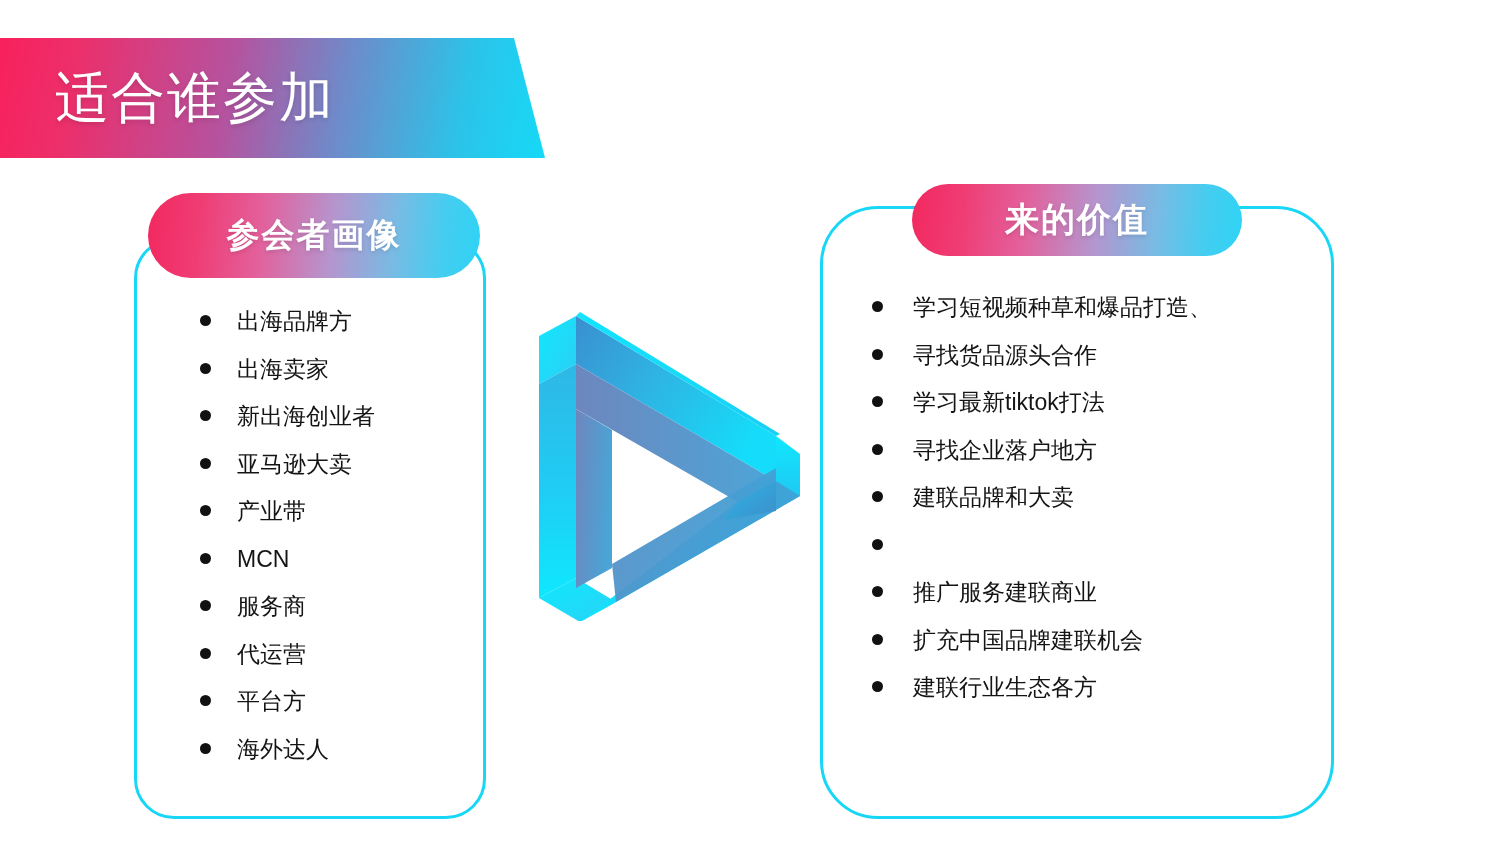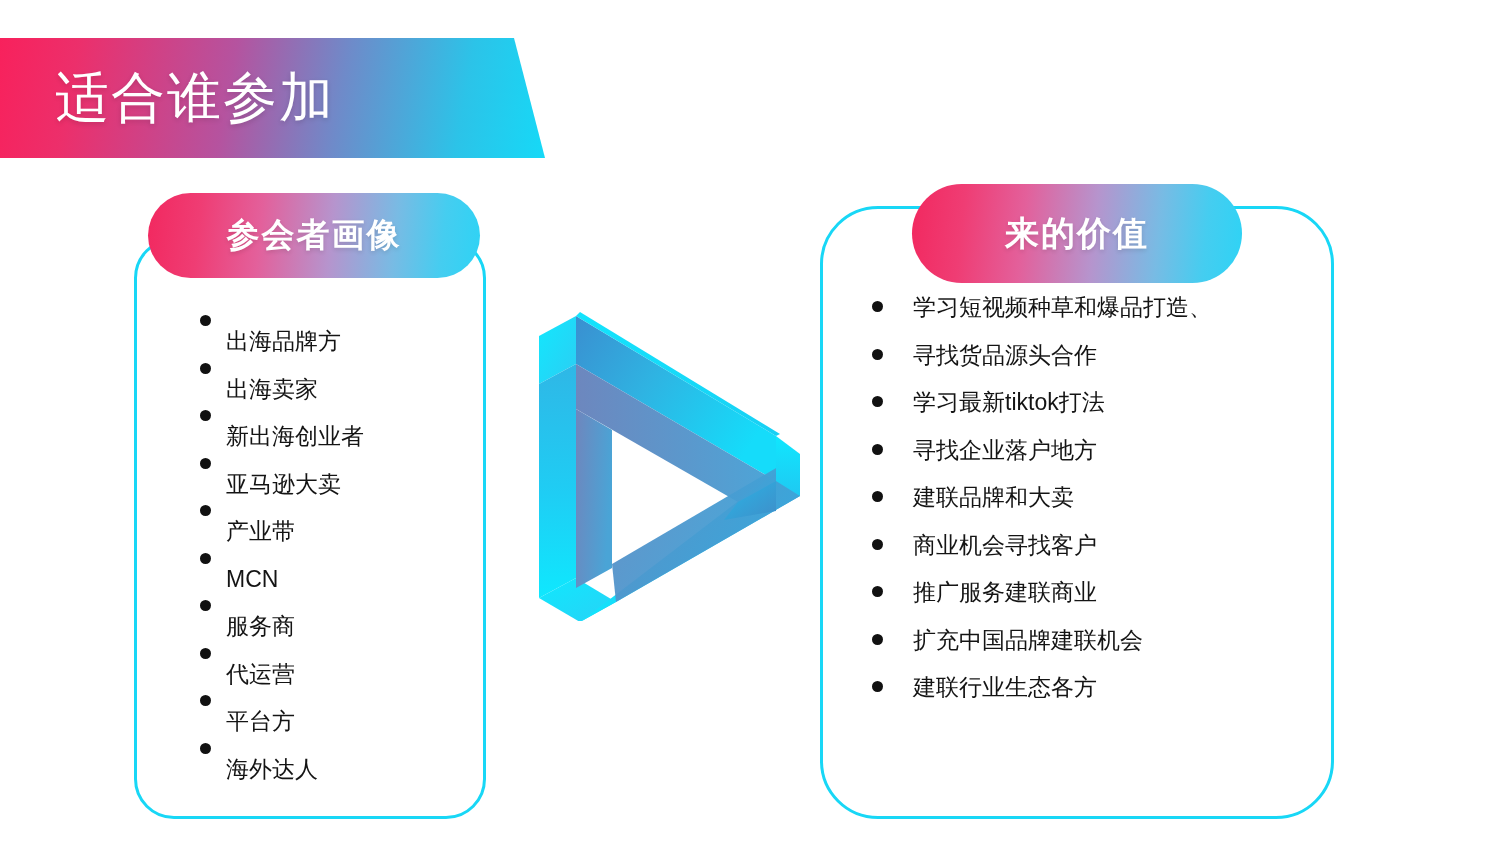--- a/index.html
+++ b/index.html
@@ -81,21 +81,21 @@
     top: 193px;
     width: 332px;
     height: 85px;
     font-size: 33px;
     letter-spacing: 2px;
   }
   .badge-right {
     left: 912px;
     top: 184px;
     width: 330px;
-    height: 99px;
+    height: 72px;
     font-size: 34px;
     letter-spacing: 2px;
   }
 
   
   .list {
     position: absolute;
     margin: 0;
     padding: 0;
     list-style: none;
@@ -107,21 +107,21 @@
   }
   .list-right {
     left: 872px;
     top: 292px;
     width: 440px;
   }
   .list-item {
     display: flex;
     align-items: flex-start;
   }
-  .list-left .list-item { height: 47.5px; flex-direction: column; }
+  .list-left .list-item { height: 47.5px; }
   .list-right .list-item { height: 47.5px; text-align: center; }
 
   .bullet {
     flex: 0 0 auto;
     width: 11px;
     height: 11px;
     border-radius: 50%;
     background: #111111;
     margin-top: 9px;
   }
@@ -301,21 +301,20 @@
   <li class="list-item">
     <span class="bullet"></span>
     <span class="item-text">寻找企业落户地方</span>
   </li>
   <li class="list-item">
     <span class="bullet"></span>
     <span class="item-text">建联品牌和大卖</span>
   </li>
   <li class="list-item">
     <span class="bullet"></span>
-    <span class="item-text">商业机会寻找客户</span>
   </li>
   <li class="list-item">
     <span class="bullet"></span>
     <span class="item-text">推广服务建联商业</span>
   </li>
   <li class="list-item">
     <span class="bullet"></span>
     <span class="item-text">扩充中国品牌建联机会</span>
   </li>
   <li class="list-item">

